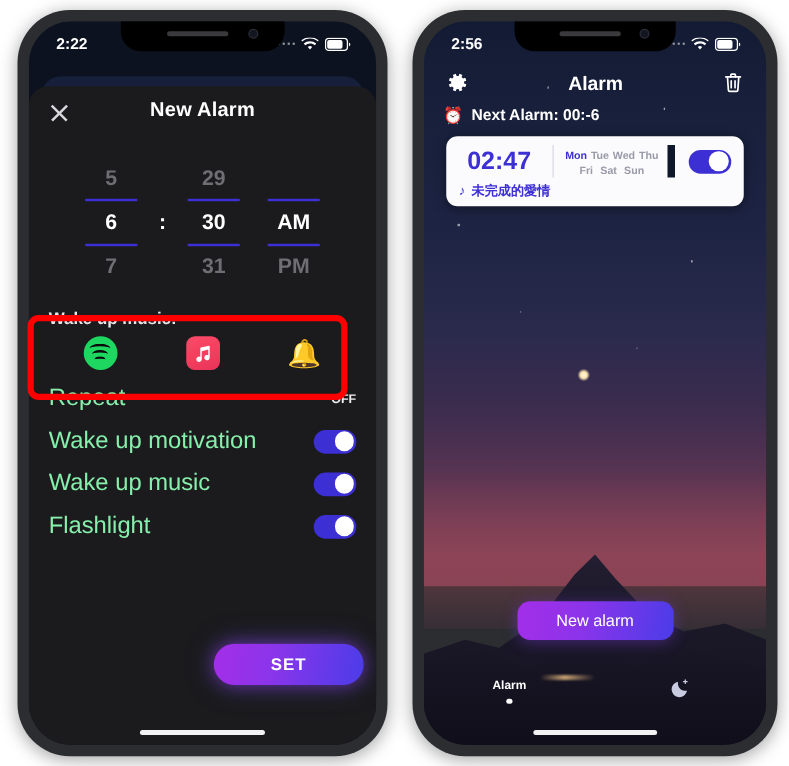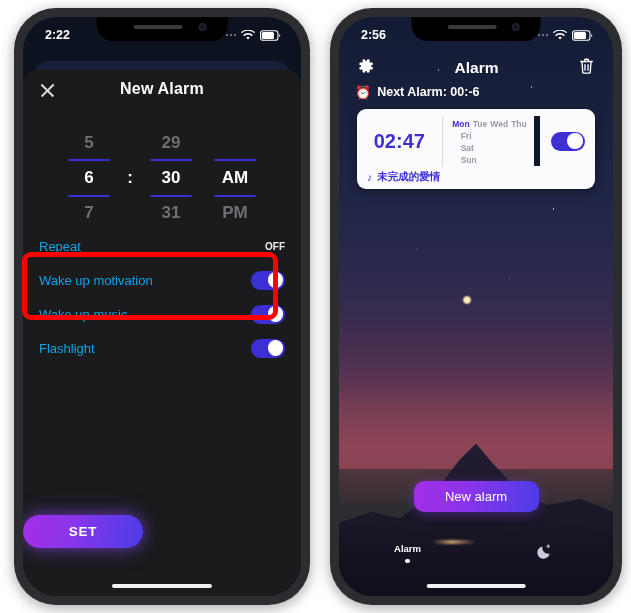--- a/index.html
+++ b/index.html
@@ -136,35 +136,35 @@
     border: 5px solid #ff0000; border-radius: 9px;
     z-index: 30; pointer-events: none;
   }
 
   
   .rows { padding: 0 16px; }
   .row {
     display:flex; align-items:center; justify-content:space-between;
     height: 34px;
   }
-  .row-label { color:#0ea5e9; font-size: 13px; }
+  .row-label { color:#86efac; font-size: 19px; }
   .row-value { color:#ededf0; font-size: 10px; font-weight: bold; }
   .toggle {
     width: 34px; height: 19px; border-radius: 12px;
     background: #3c2fd4; position: relative; cursor:pointer;
   }
   .toggle .knob {
     position:absolute; top: 1.7px; right: 1.7px;
     width: 15.5px; height: 15.5px; border-radius:50%; background:#fff;
   }
 
   
   .set-wrap {
     position:absolute; left:0; right:10px; bottom: 48px;
-    display:flex; justify-content:flex-start;
+    display:flex; justify-content:flex-end;
   }
   .set-btn {
     width: 120px; height: 33px; border-radius: 18px;
     background: linear-gradient(100deg, #a42ee8 0%, #8a35ea 40%, #4b3ce8 100%);
     color:#fff; font-size: 13.5px; font-weight: bold; letter-spacing:.8px;
     display:flex; align-items:center; justify-content:center;
     box-shadow: 0 0 14px rgba(150,60,230,.55), 0 0 24px rgba(90,80,230,.35);
     border:none; cursor:pointer;
   }
 
@@ -361,20 +361,42 @@
           </div>
 
           <div class="picker-row">
             <div class="pk-col"><span class="pk-dim">7</span></div>
             <div class="pk-sep"></div>
             <div class="pk-col"><span class="pk-dim">31</span></div>
             <div class="pk-col"><span class="pk-dim">PM</span></div>
           </div>
         </div>
 
+        <div class="music-block">
+          <div class="music-label">Wake up music:</div>
+          <div class="music-icons">
+            <div class="mi">
+              <div class="ico-spotify">
+                <span class="s1"></span>
+                  <span class="s2"></span>
+                  <span class="s3"></span>
+              </div>
+            </div>
+            <div class="mi">
+              <div class="ico-applemusic">
+                <svg width="15" height="15" viewBox="0 0 16 16">
+                  <path d="M13 1.6 6.1 3.2a.7.7 0 0 0-.5.7v7.3a2.3 2.3 0 1 0 1.2 2V6.3l5.6-1.3v4.8a2.3 2.3 0 1 0 1.2 2V2.3a.7.7 0 0 0-.6-.7z" fill="#fff"></path>
+                </svg>
+              </div>
+            </div>
+            <div class="mi">
+              <div class="ico-bell">🔔</div>
+            </div>
+          </div>
+        </div>
 
         <div class="rows">
           <div class="row">
             <span class="row-label">Repeat</span>
             <span class="row-value">OFF</span>
           </div>
           <div class="row">
             <span class="row-label">Wake up motivation</span>
             <span class="toggle">
                 <span class="knob"></span>
@@ -481,21 +503,21 @@
       <div class="alarm-card">
         <div class="card-main">
           <div class="card-time">02:47</div>
           <div class="card-days">
             <div class="days-line">
               <span class="day active">Mon</span>
               <span class="day">Tue</span>
               <span class="day">Wed</span>
               <span class="day">Thu</span>
             </div>
-            <div class="days-line" style="padding:0 10px;flex-direction:column;">
+            <div class="days-line" style="padding:0 10px;">
               <span class="day">Fri</span>
               <span class="day">Sat</span>
               <span class="day">Sun</span>
             </div>
           </div>
           <div class="card-toggle-cell">
             <span class="toggle-card">
                 <span class="knob"></span>
               </span>
           </div>

